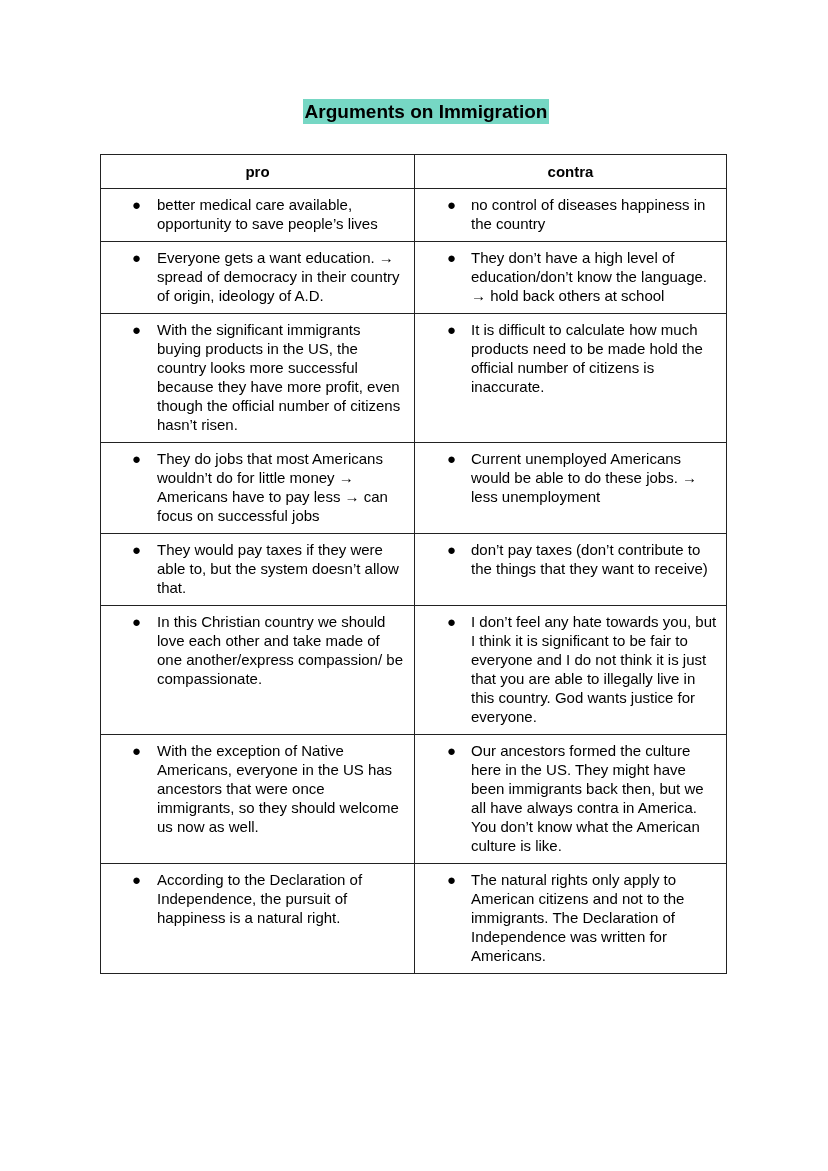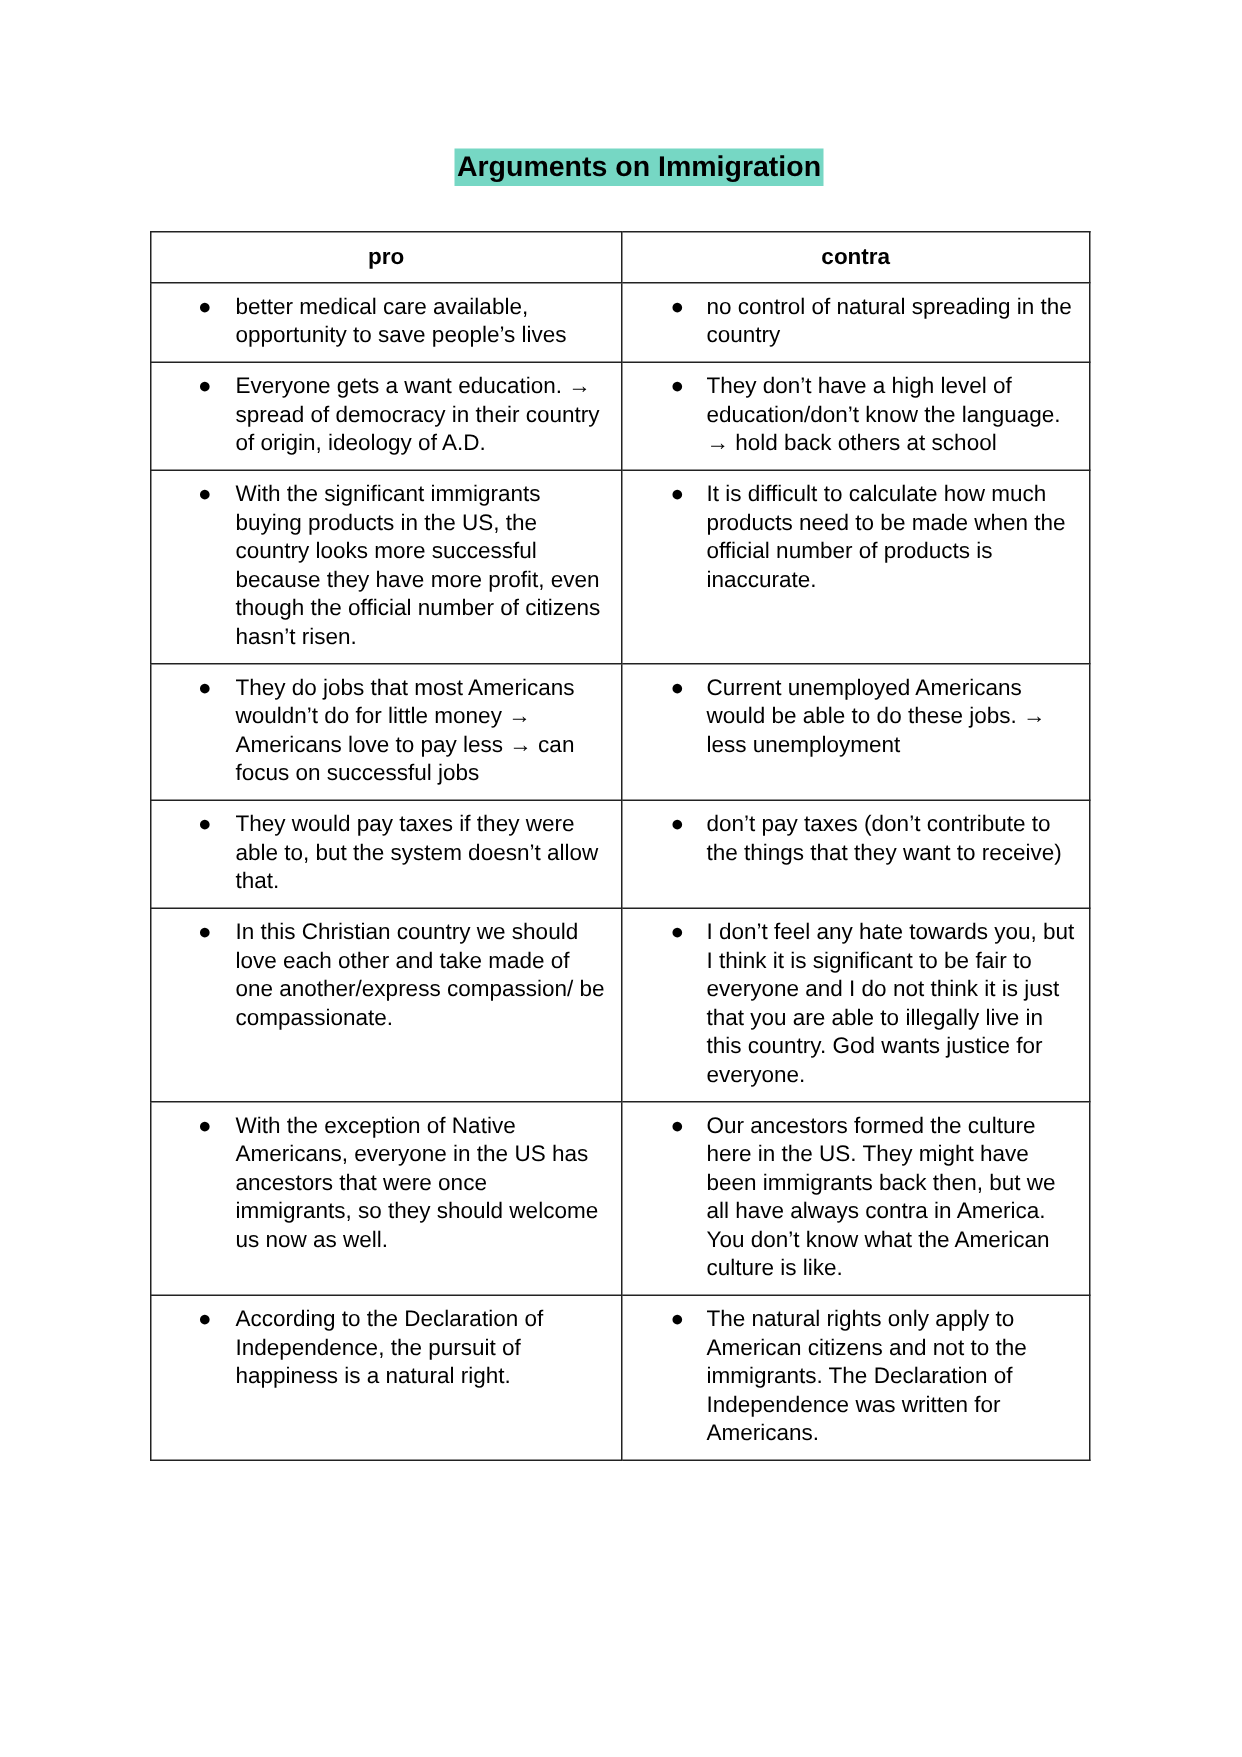--- a/index.html
+++ b/index.html
@@ -32,42 +32,42 @@
       <th class="col-pro">pro</th>
       <th>contra</th>
     </tr>
   </thead>
   <tbody id="rows">
       <tr style="height: 53px;">
         <td class="pro">
           <div class="cell"><span class="bullet">●</span><span>better medical care available, opportunity to save people’s lives</span></div>
         </td>
         <td class="contra">
-          <div class="cell"><span class="bullet">●</span><span>no control of natural spreading in the country</span></div>
+          <div class="cell"><span class="bullet">●</span><span>no control of diseases happiness in the country</span></div>
         </td>
       </tr>
       <tr style="height: 72px;">
         <td class="pro">
           <div class="cell"><span class="bullet">●</span><span>Everyone gets a want education. → spread of democracy in their country of origin, ideology of A.D.</span></div>
         </td>
         <td class="contra">
           <div class="cell"><span class="bullet">●</span><span>They don’t have a high level of education/don’t know the language. → hold back others at school</span></div>
         </td>
       </tr>
       <tr style="height: 129px;">
         <td class="pro">
           <div class="cell"><span class="bullet">●</span><span>With the significant immigrants buying products in the US, the country looks more successful because they have more profit, even though the official number of citizens hasn’t risen.</span></div>
         </td>
         <td class="contra">
-          <div class="cell"><span class="bullet">●</span><span>It is difficult to calculate how much products need to be made when the official number of products is inaccurate.</span></div>
+          <div class="cell"><span class="bullet">●</span><span>It is difficult to calculate how much products need to be made hold the official number of citizens is inaccurate.</span></div>
         </td>
       </tr>
       <tr style="height: 90px;">
         <td class="pro">
-          <div class="cell"><span class="bullet">●</span><span>They do jobs that most Americans wouldn’t do for little money → Americans love to pay less → can focus on successful jobs</span></div>
+          <div class="cell"><span class="bullet">●</span><span>They do jobs that most Americans wouldn’t do for little money → Americans have to pay less → can focus on successful jobs</span></div>
         </td>
         <td class="contra">
           <div class="cell"><span class="bullet">●</span><span>Current unemployed Americans would be able to do these jobs. → less unemployment</span></div>
         </td>
       </tr>
       <tr style="height: 72px;">
         <td class="pro">
           <div class="cell"><span class="bullet">●</span><span>They would pay taxes if they were able to, but the system doesn’t allow that.</span></div>
         </td>
         <td class="contra">

